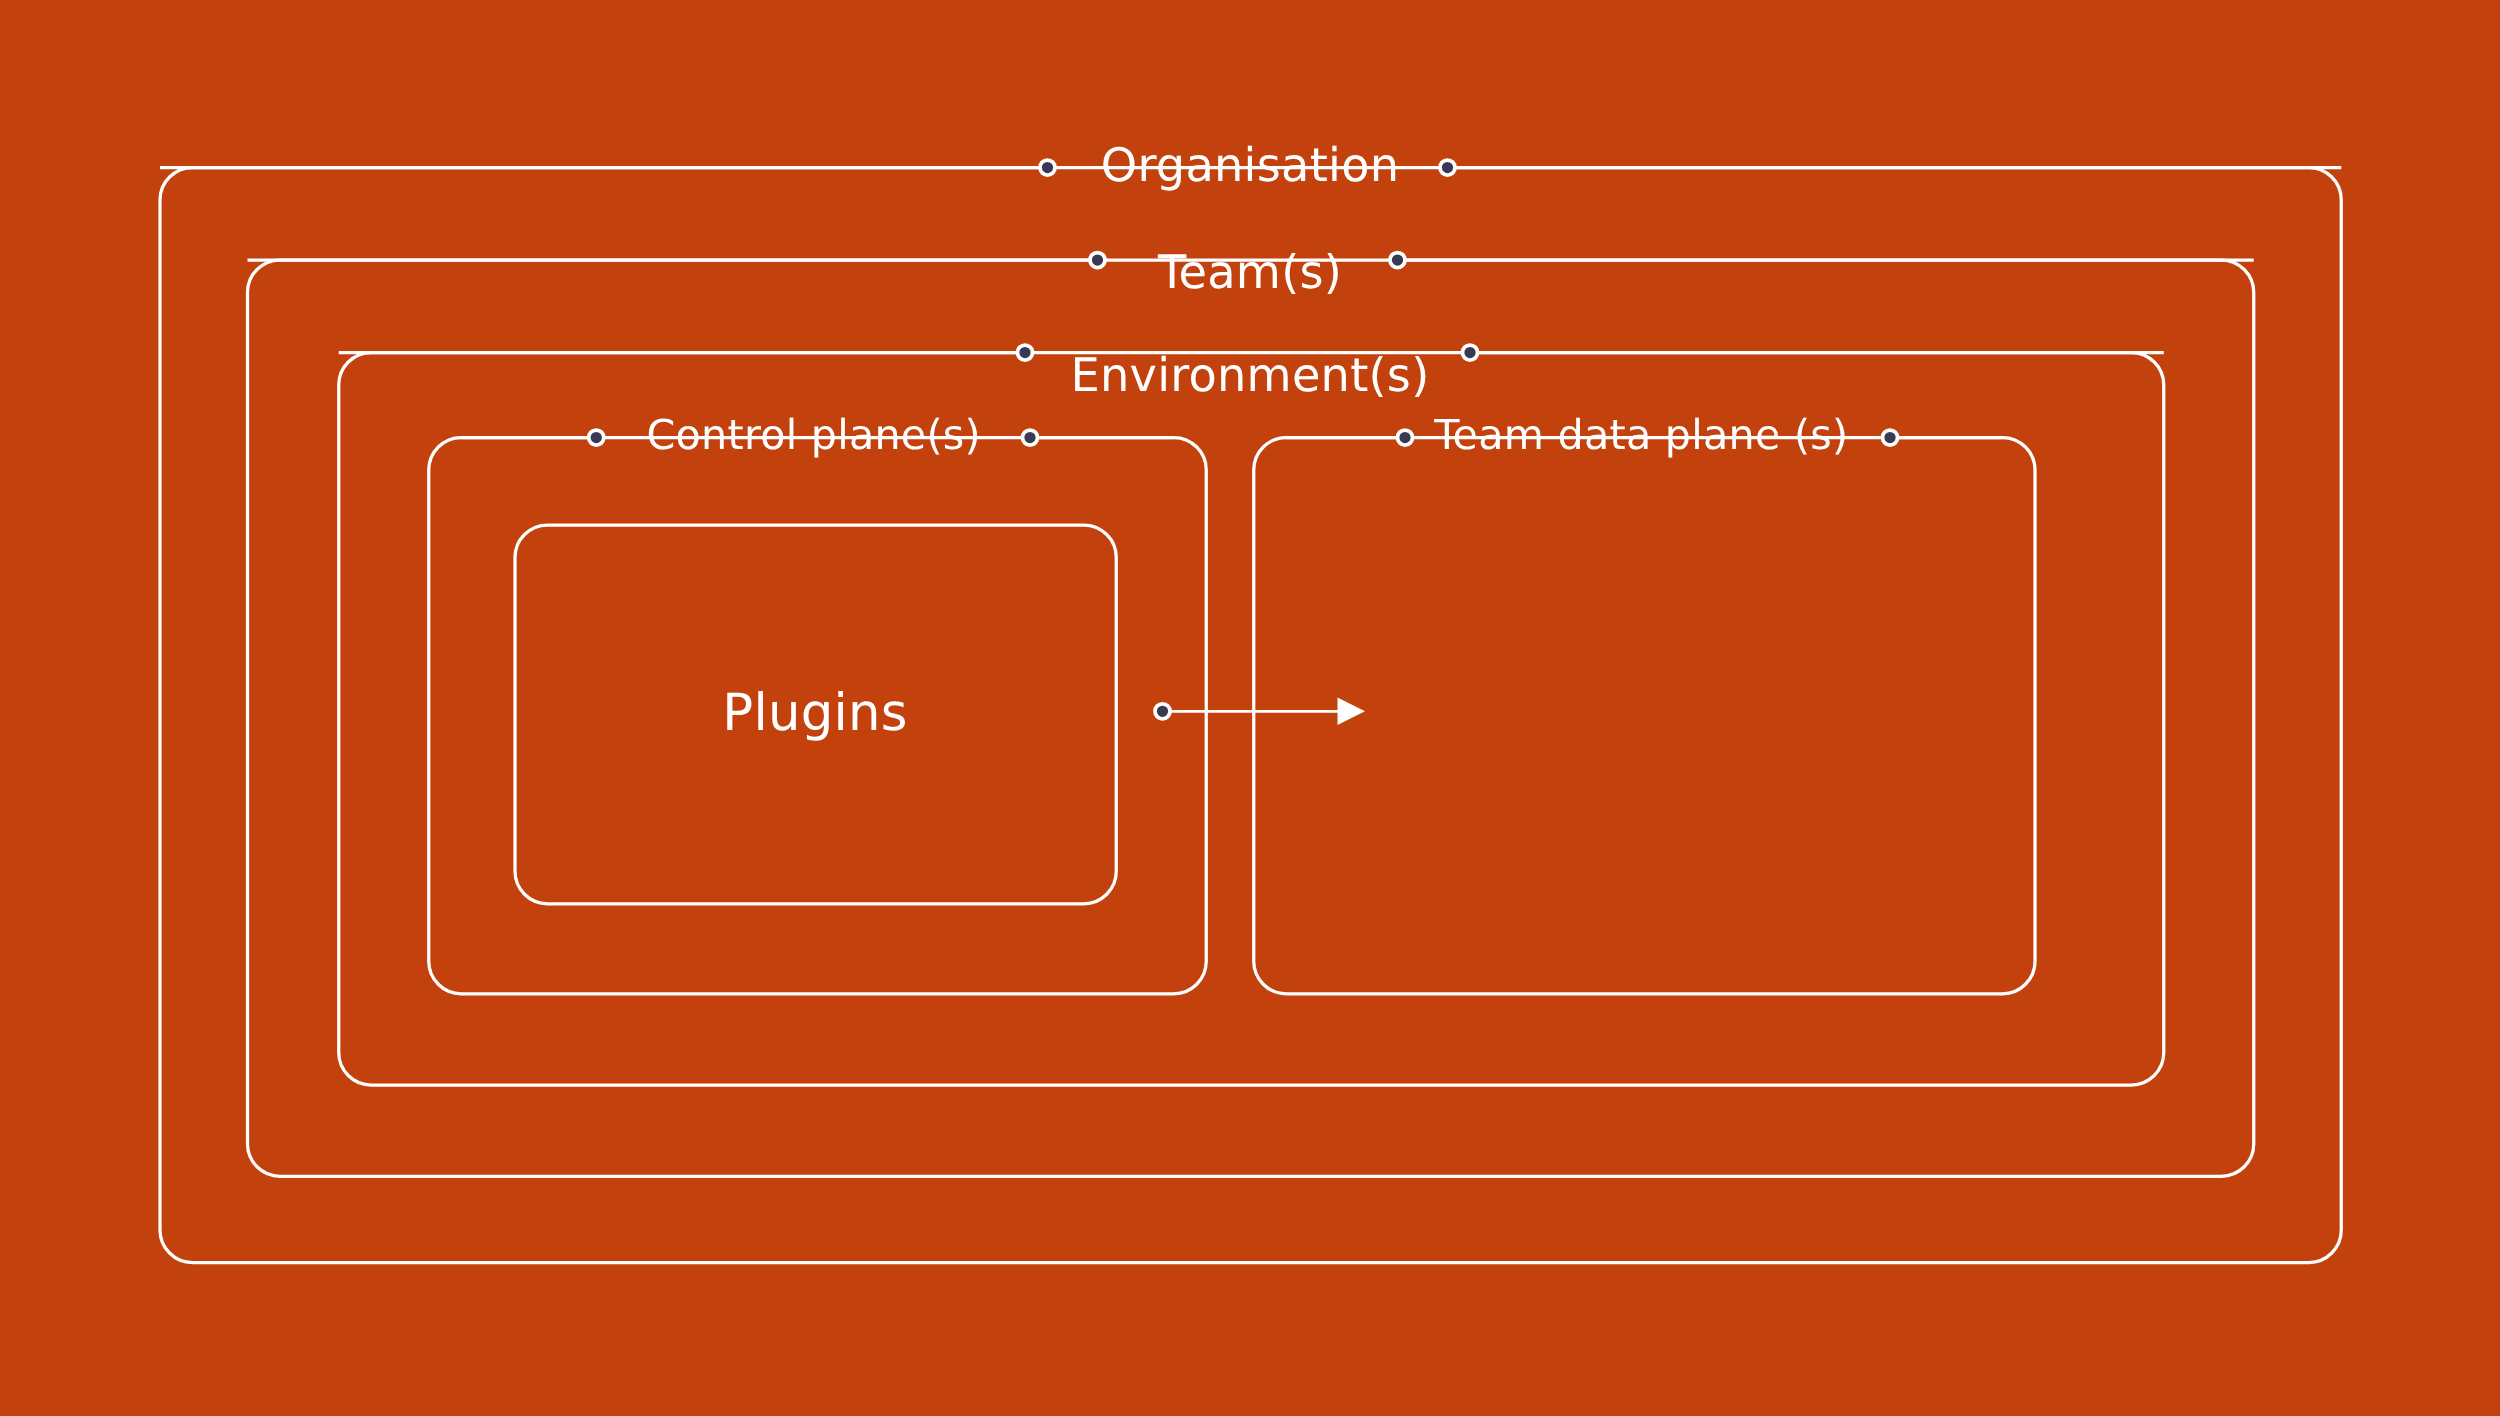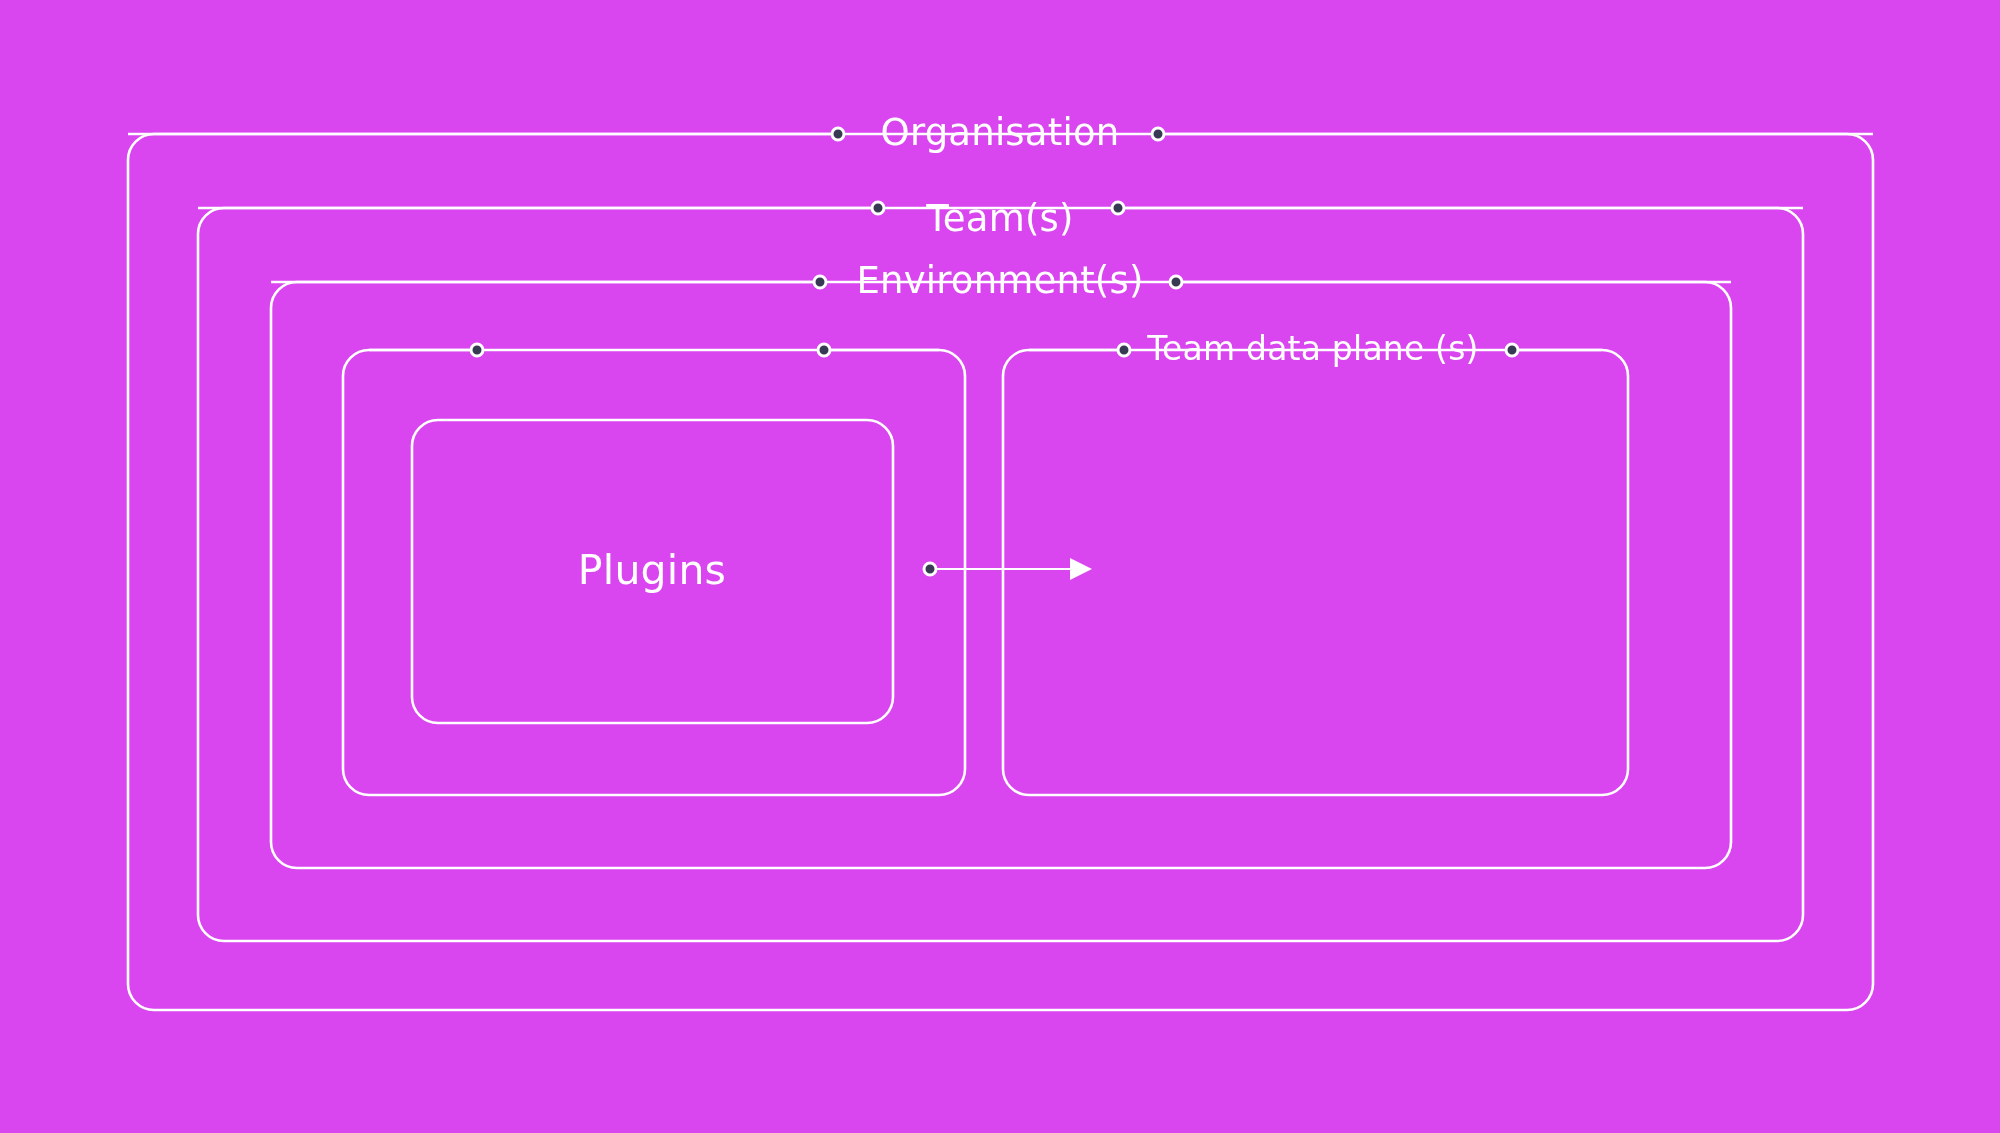--- a/index.html
+++ b/index.html
@@ -10,21 +10,21 @@
   body {
     width: 2000px;
     height: 1133px;
     overflow: hidden;
     font-family: "DejaVu Sans", "Liberation Sans", sans-serif;
   }
   #diagram-root {
     position: relative;
     width: 2000px;
     height: 1133px;
-    background: #d946ef;
+    background: #c2410c;
   }
   svg.layer {
     position: absolute;
     top: 0;
     left: 0;
     width: 2000px;
     height: 1133px;
   }
   .label {
     position: absolute;
@@ -32,21 +32,21 @@
     white-space: nowrap;
     letter-spacing: 0.2px;
     font-weight: 400;
     -webkit-font-smoothing: antialiased;
   }
   .label-center {
     transform: translate(-50%, -50%);
   }
   .lbl-organisation { font-size: 37px; }
   .lbl-teams        { font-size: 37px; margin-top: 12px; }
-  .lbl-environments { font-size: 37px; }
+  .lbl-environments { font-size: 37px; margin-top: 20px; }
   .lbl-control      { font-size: 33px; }
   .lbl-cloud        { font-size: 33px; }
   .lbl-plugins      { font-size: 41px; }
 </style>
 </head>
 <body>
 
 <div id="diagram-root">
 
   <svg class="layer" viewBox="0 0 2000 1133" xmlns="http://www.w3.org/2000/svg">
@@ -92,18 +92,19 @@
     <polygon points="1092,569 1070,558 1070,580" fill="#ffffff"></polygon>
     <circle cx="930" cy="569" r="6" fill="#373a52" stroke="#ffffff" stroke-width="3"></circle>
   </svg>
 
   <div class="label label-center lbl-organisation" style="left:1000px; top:132px;">Organisation</div>
 
   <div class="label label-center lbl-teams" style="left:1000px; top:206px;">Team(s)</div>
 
   <div class="label label-center lbl-environments" style="left:1000px; top:280px;">Environment(s)</div>
 
+  <div class="label label-center lbl-control" style="left:651px; top:348px;">Control plane(s)</div>
 
   <div class="label label-center lbl-cloud" style="left:1313px; top:348px;">Team data plane (s)</div>
 
   <div class="label label-center lbl-plugins" style="left:652px; top:570px;">Plugins</div>
 
 </div>
 
 </body></html>

